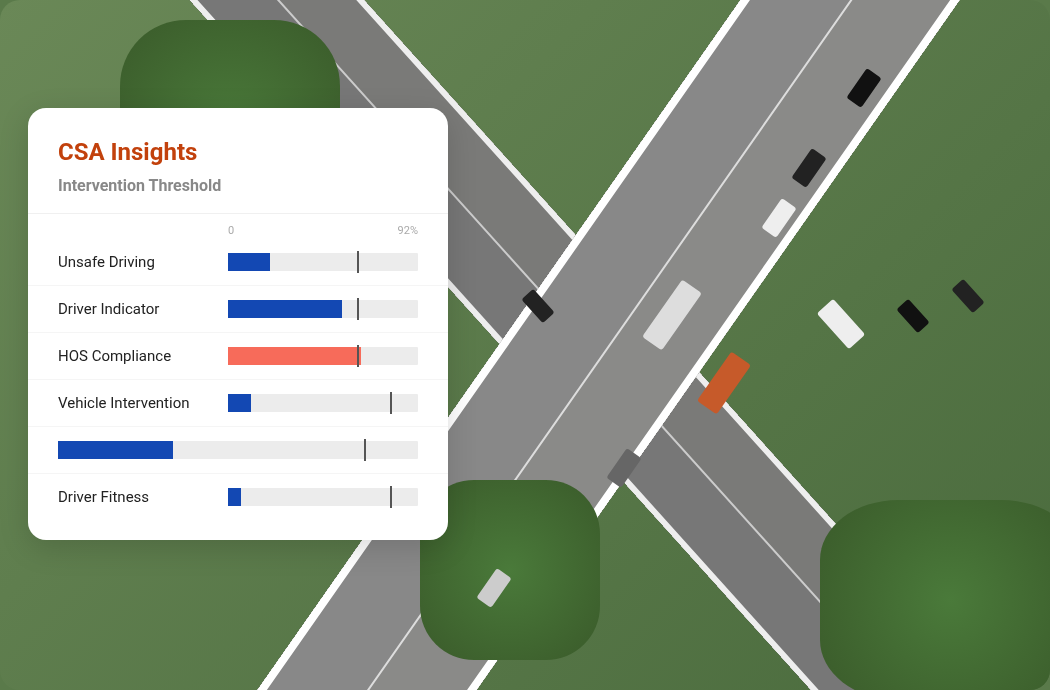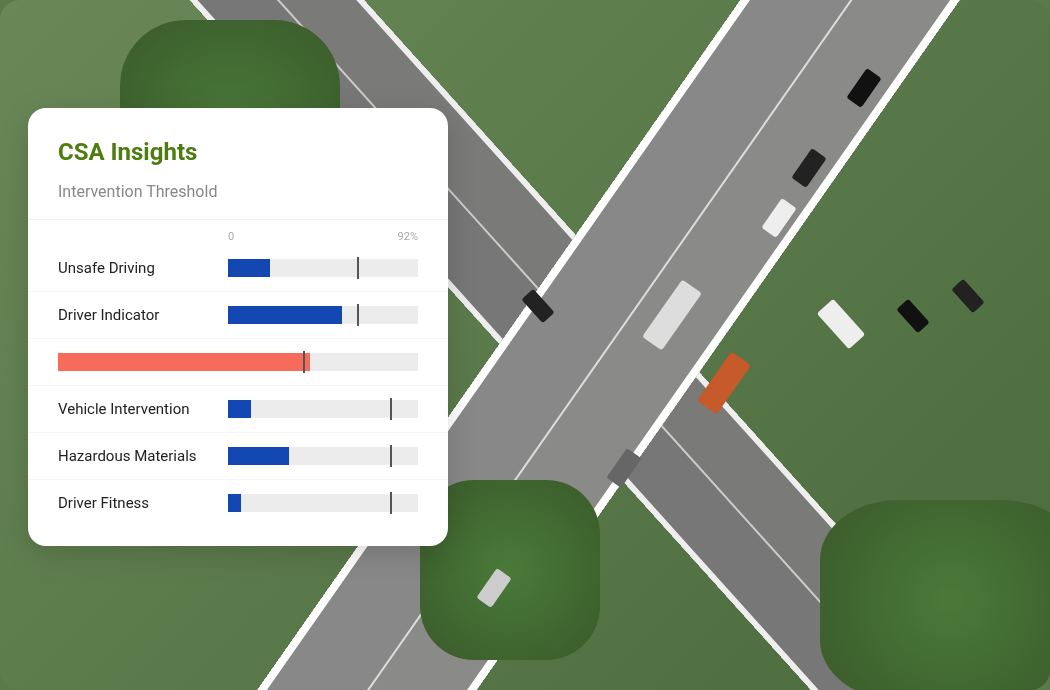--- a/index.html
+++ b/index.html
@@ -59,27 +59,27 @@
       box-shadow: 0 8px 30px rgba(0,0,0,0.15);
       padding: 30px 0 20px 0;
     }
     .card-header {
       padding: 0 30px 18px 30px;
       border-bottom: 1px solid #f0f0f0;
     }
     .card-title {
       font-size: 24px;
       font-weight: 700;
-      color: #4d7c0f;
-      margin-bottom: 16px;
+      color: #c2410c;
+      margin-bottom: 10px;
     }
     .card-subtitle {
       font-size: 16px;
       color: #888888;
-      font-weight: 400;
+      font-weight: 700;
     }
     .scale-row {
       display: flex;
       padding: 10px 30px 2px 30px;
     }
     .scale-spacer {
       width: 170px;
     }
     .scale-labels {
       flex: 1;
@@ -171,34 +171,34 @@
         </div>
       </div>
       <div class="metric-row">
         <div class="metric-label">Driver Indicator</div>
         <div class="bar-container">
           <div class="bar-fill" style="width: 60%;"></div>
           <div class="threshold-mark" style="left: 68%;"></div>
         </div>
       </div>
       <div class="metric-row">
+        <div class="metric-label">HOS Compliance</div>
         <div class="bar-container">
           <div class="bar-fill danger" style="width: 70%;"></div>
           <div class="threshold-mark" style="left: 68%;"></div>
         </div>
       </div>
       <div class="metric-row">
         <div class="metric-label">Vehicle Intervention</div>
         <div class="bar-container">
           <div class="bar-fill" style="width: 12%;"></div>
           <div class="threshold-mark" style="left: 85%;"></div>
         </div>
       </div>
       <div class="metric-row">
-        <div class="metric-label">Hazardous Materials</div>
         <div class="bar-container">
           <div class="bar-fill" style="width: 32%;"></div>
           <div class="threshold-mark" style="left: 85%;"></div>
         </div>
       </div>
       <div class="metric-row">
         <div class="metric-label">Driver Fitness</div>
         <div class="bar-container">
           <div class="bar-fill" style="width: 7%;"></div>
           <div class="threshold-mark" style="left: 85%;"></div>

